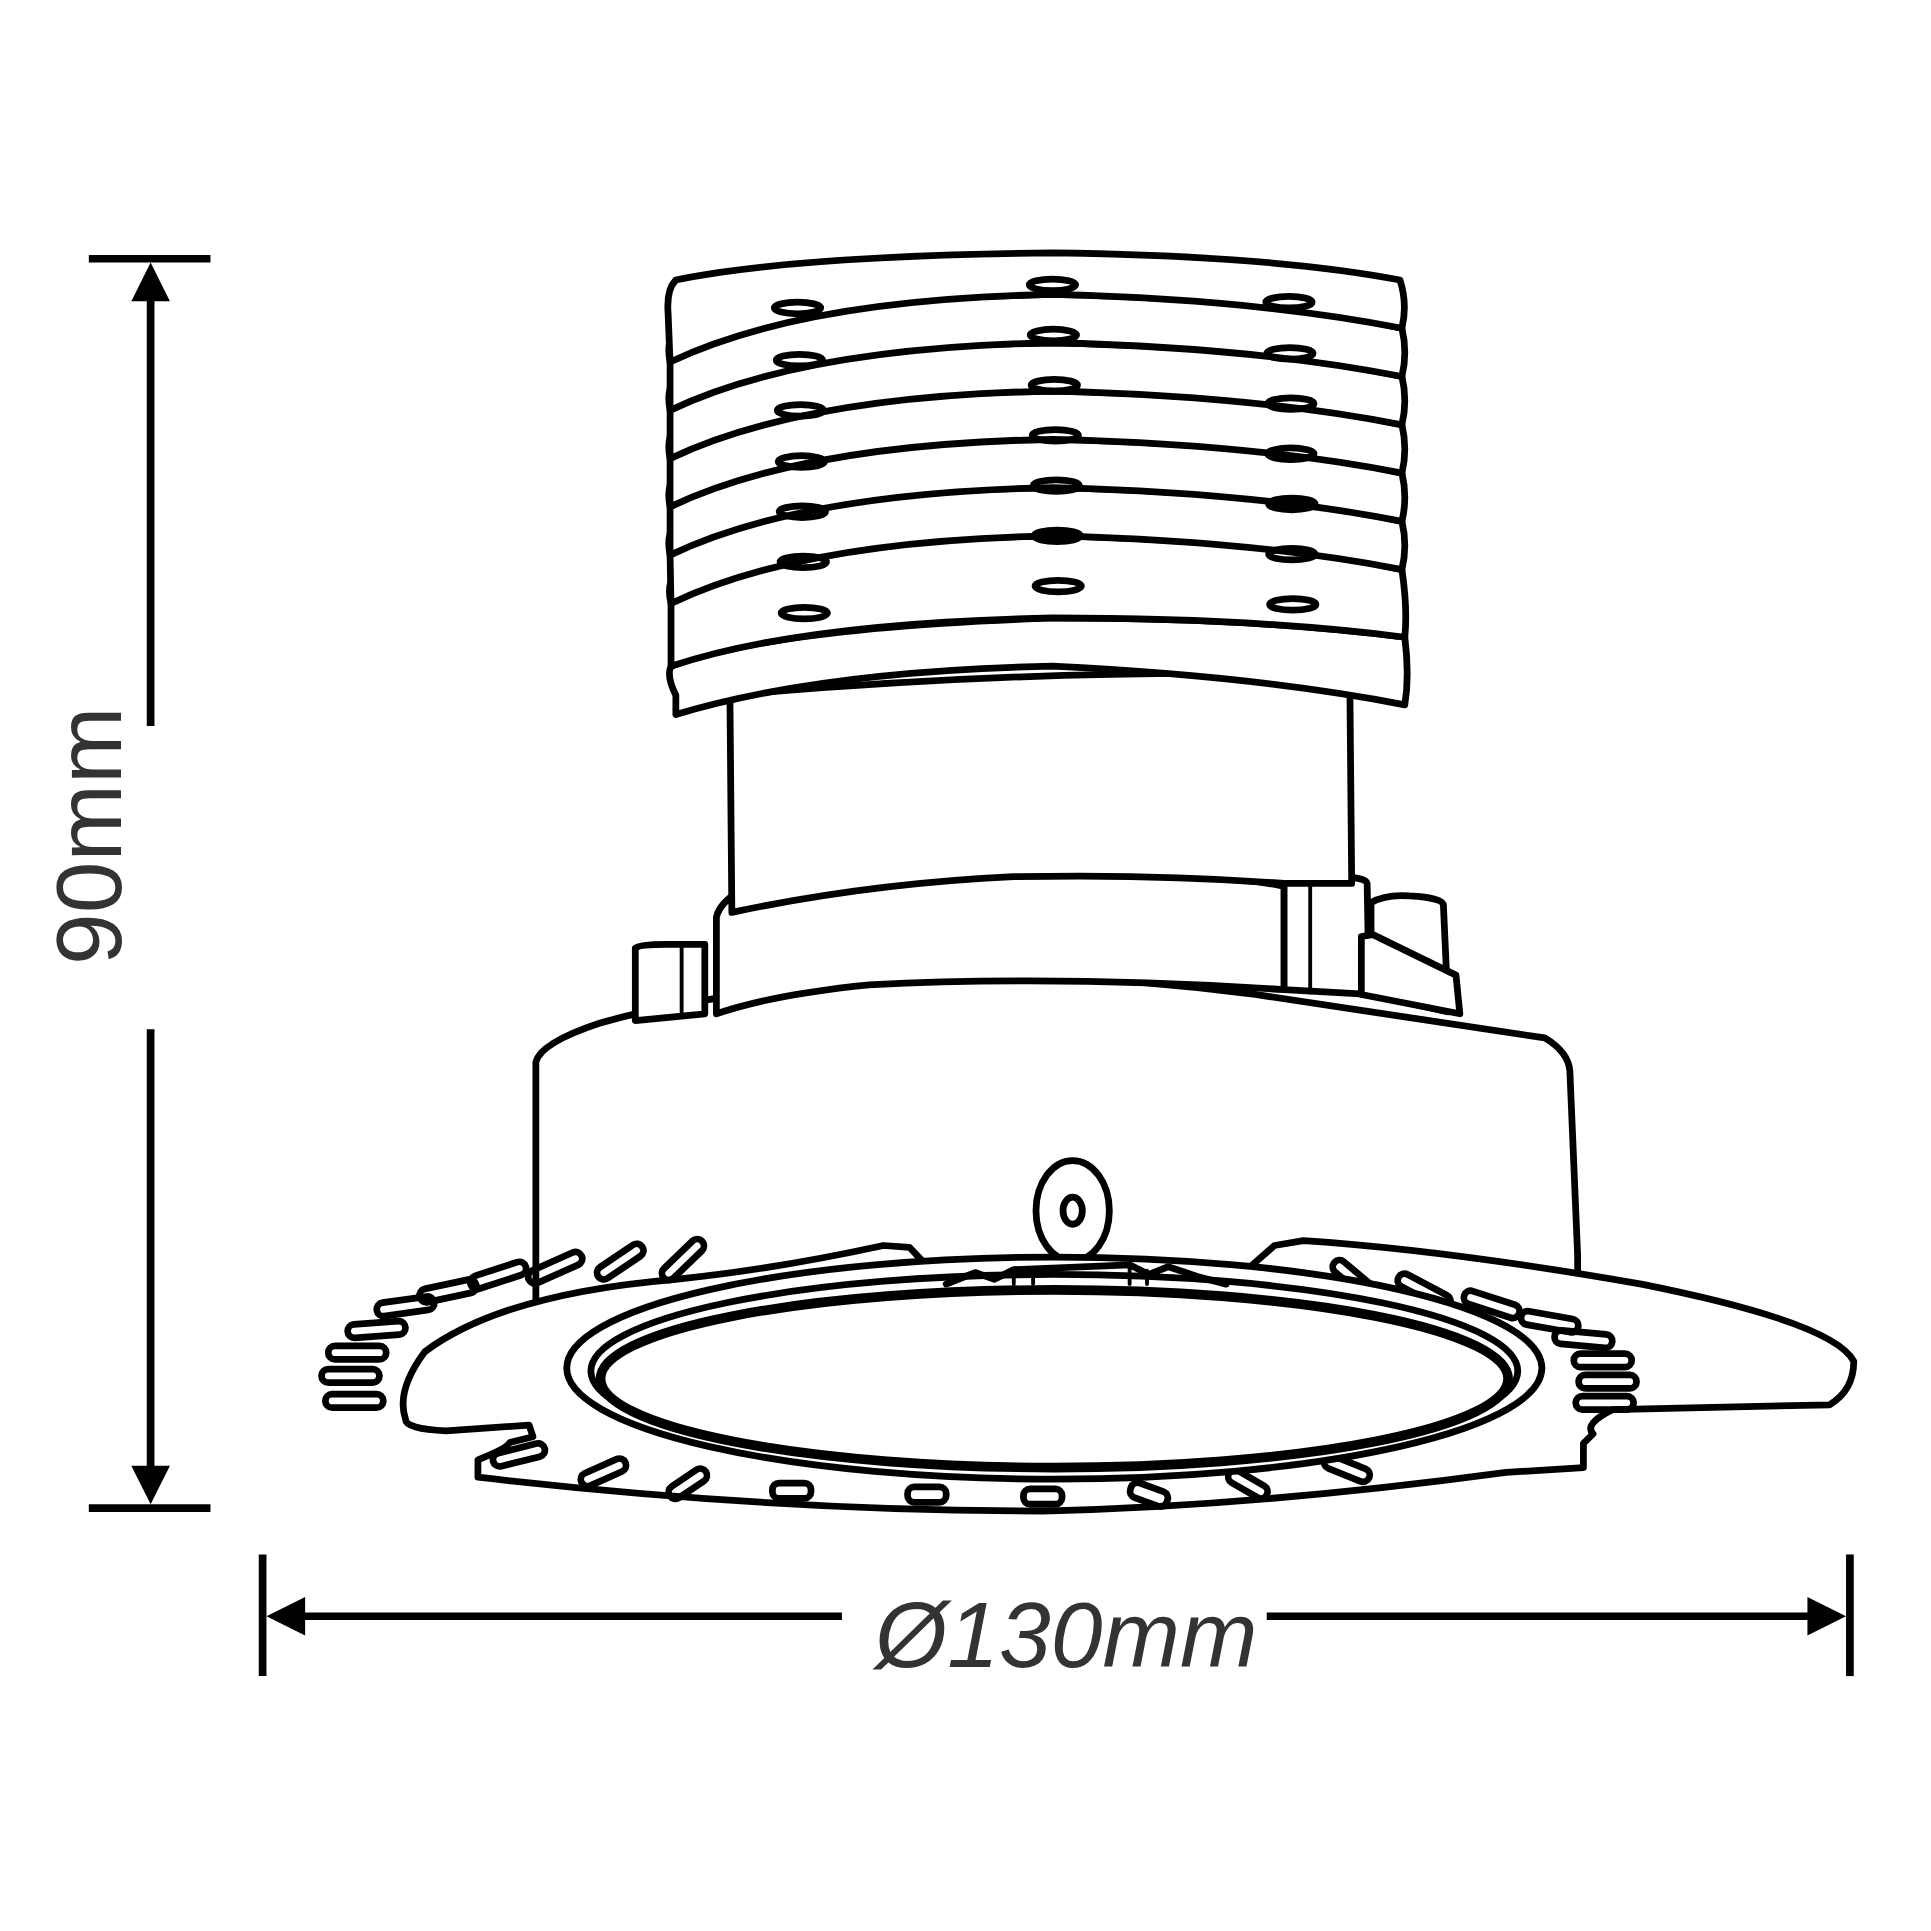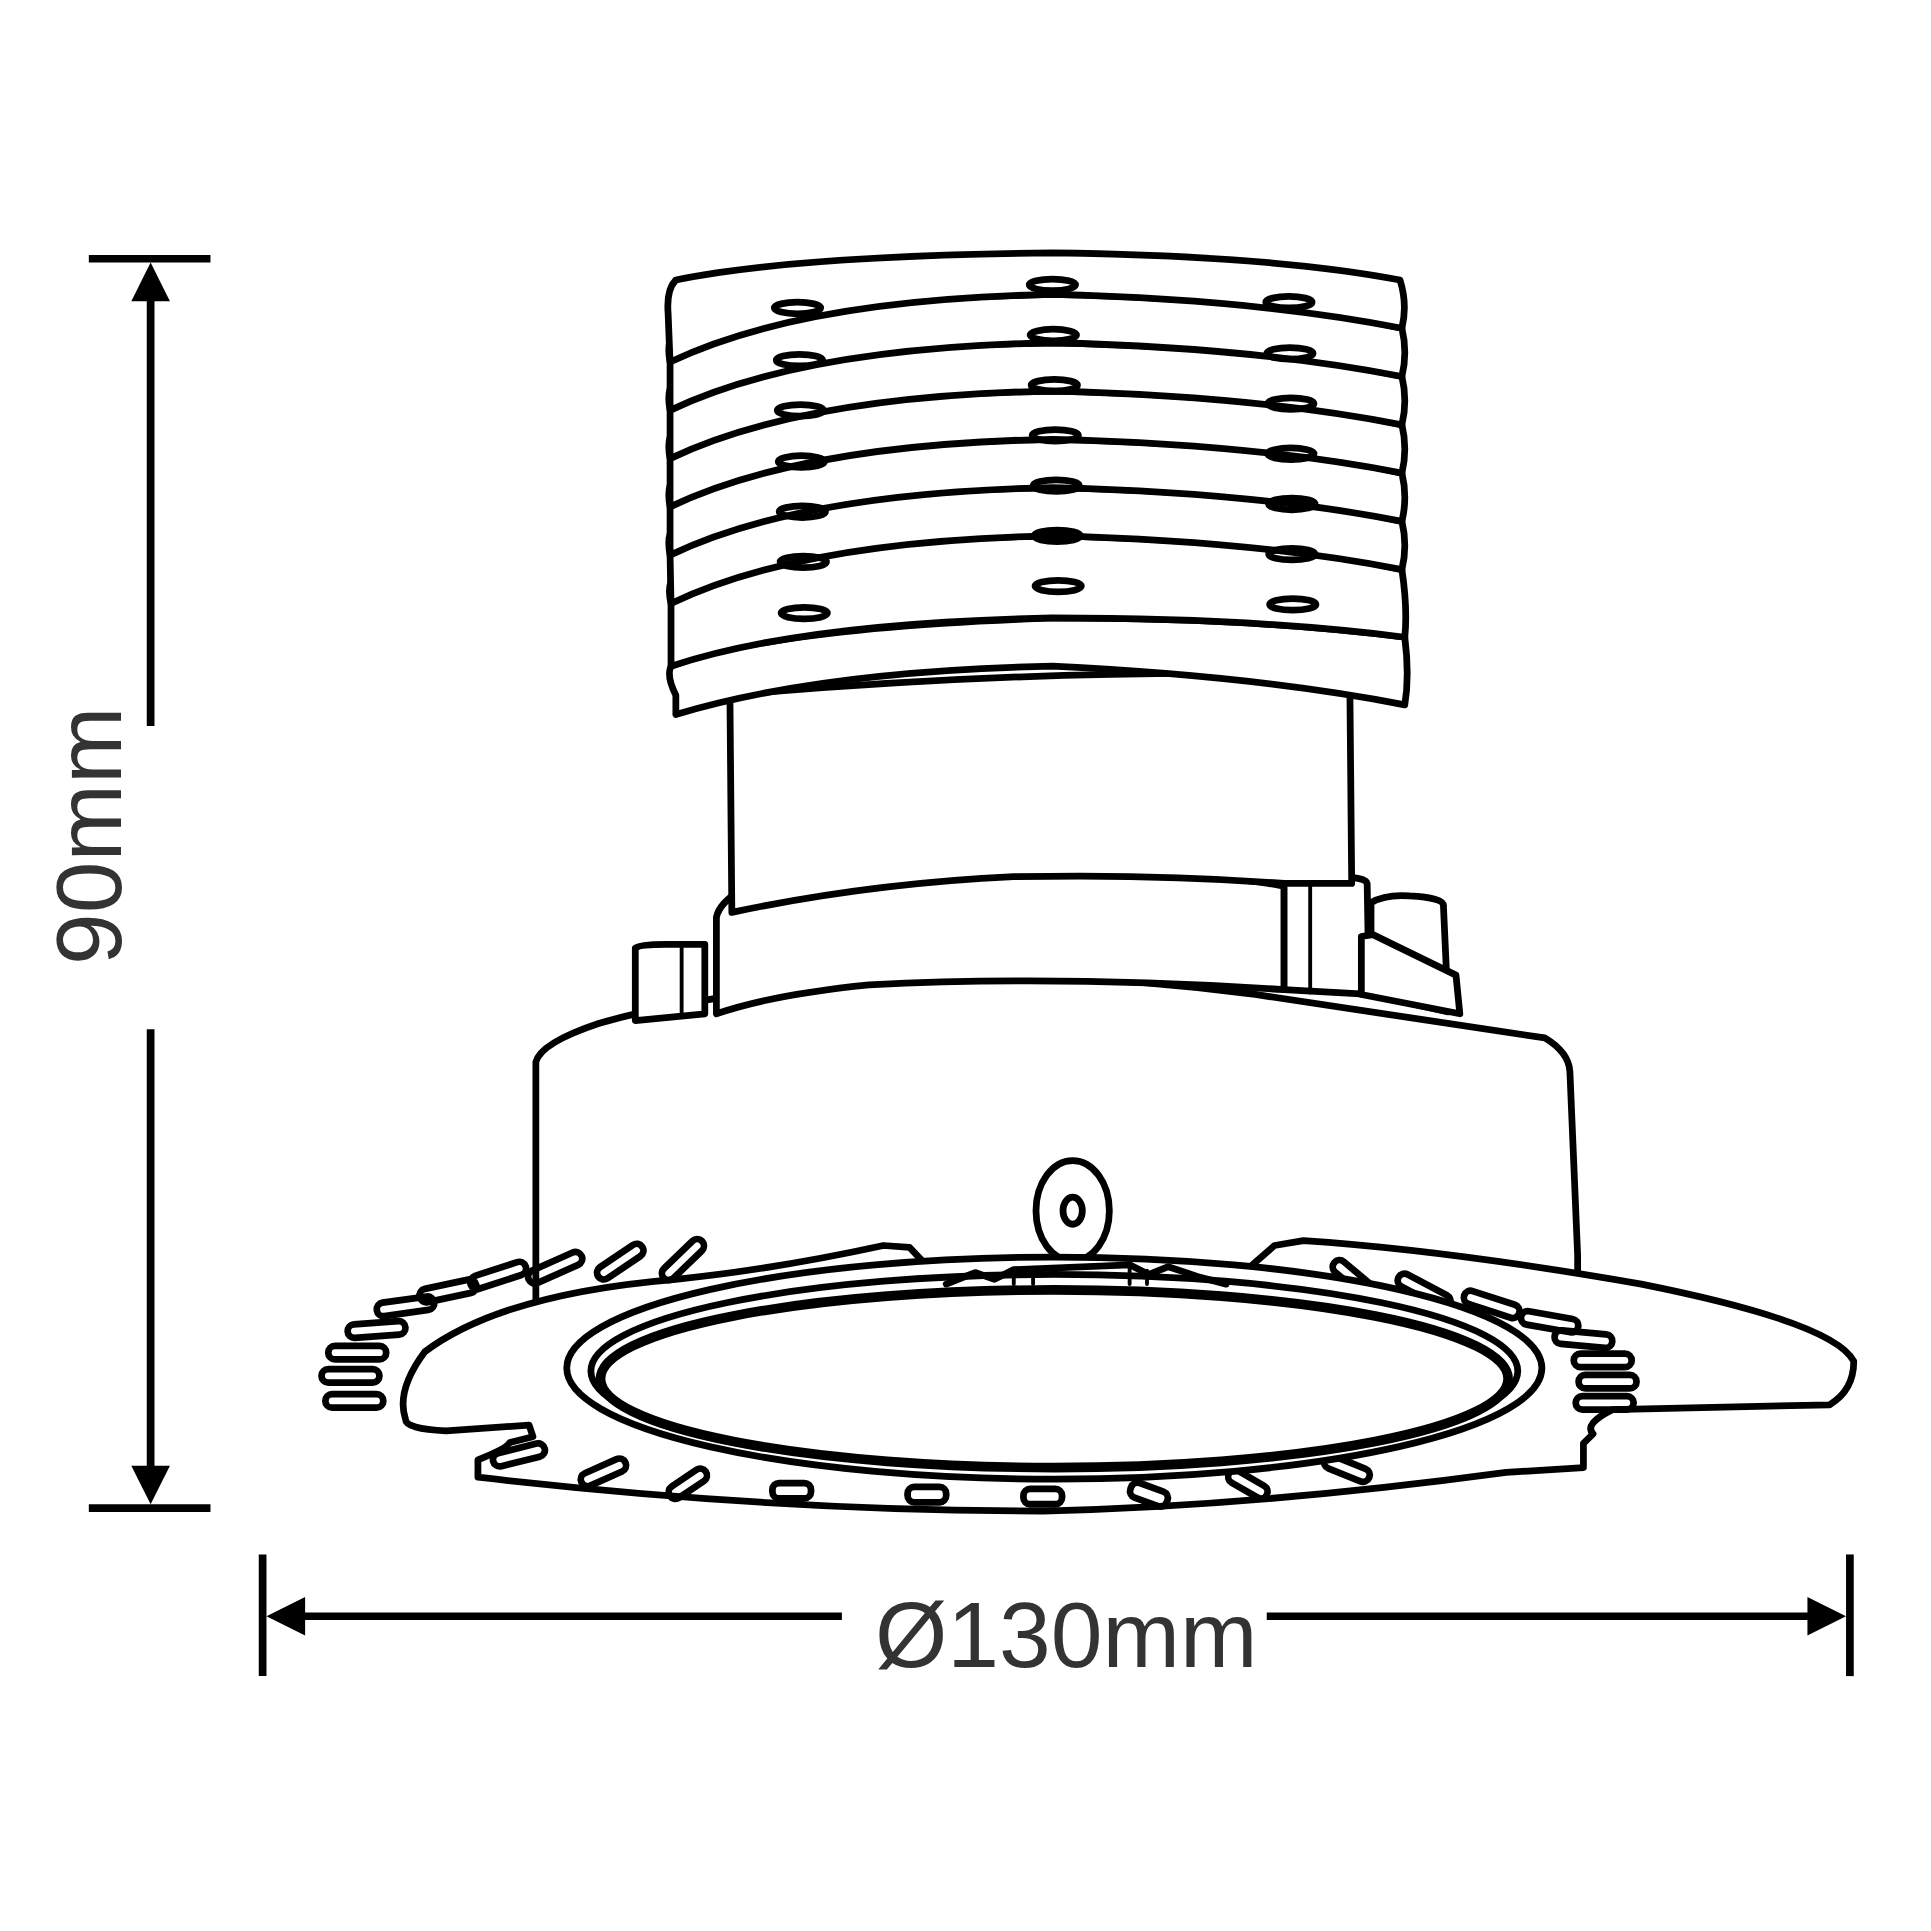--- a/index.html
+++ b/index.html
@@ -7,21 +7,21 @@
          font-family: "Liberation Sans", sans-serif; }
   #canvas { position: absolute; left: 0; top: 0; width: 1931px; height: 1931px; }
   .stroke { fill: #ffffff; stroke: #000000; stroke-width: 7; stroke-linejoin: round; stroke-linecap: round; }
   .thin { fill: none; stroke: #000000; stroke-width: 4; stroke-linejoin: round; stroke-linecap: round; }
   .nofill { fill: none; stroke: #000000; stroke-width: 7; stroke-linejoin: round; stroke-linecap: round; }
   .dim-line { stroke: #000000; stroke-width: 8; fill: none; }
   .dim-arrow { fill: #000000; }
   .dim-label { position: absolute; color: #333333; font-size: 93px; font-family: "Liberation Sans", sans-serif;
                white-space: nowrap; line-height: 1; }
   #label-height { left: 154px; top: 830px; transform-origin: 0 0; transform: rotate(-90deg) translate(-135px, -111px); }
-  #label-diam { left: 875px; top: 1589px; }
+  #label-diam { left: 875px; top: 1589px; font-style: italic; }
 </style>
 </head>
 <body>
 
 <svg id="canvas" viewBox="0 0 2000 2000" xmlns="http://www.w3.org/2000/svg">
 
   <g>
     <line class="dim-line" x1="92" y1="268" x2="218" y2="268"></line>
     <line class="dim-line" x1="92" y1="1562" x2="218" y2="1562"></line>
     <line class="dim-line" x1="156" y1="300" x2="156" y2="752"></line>

